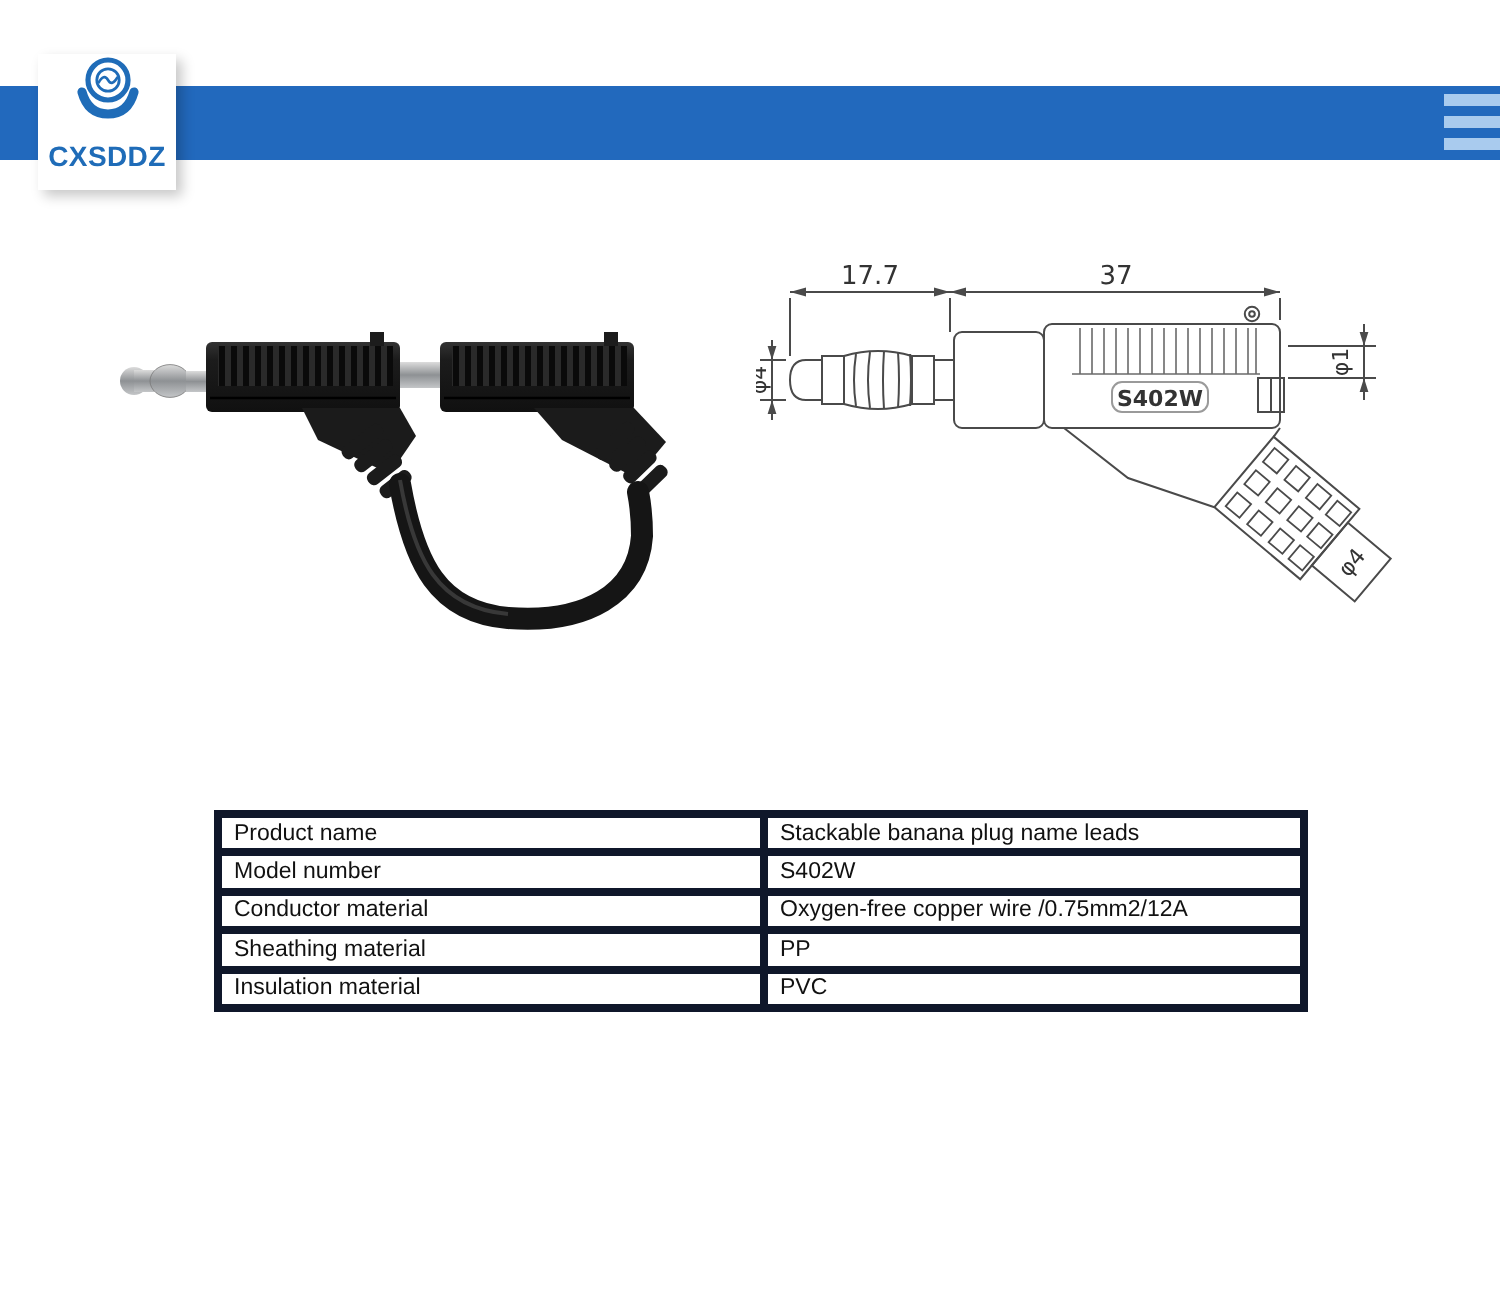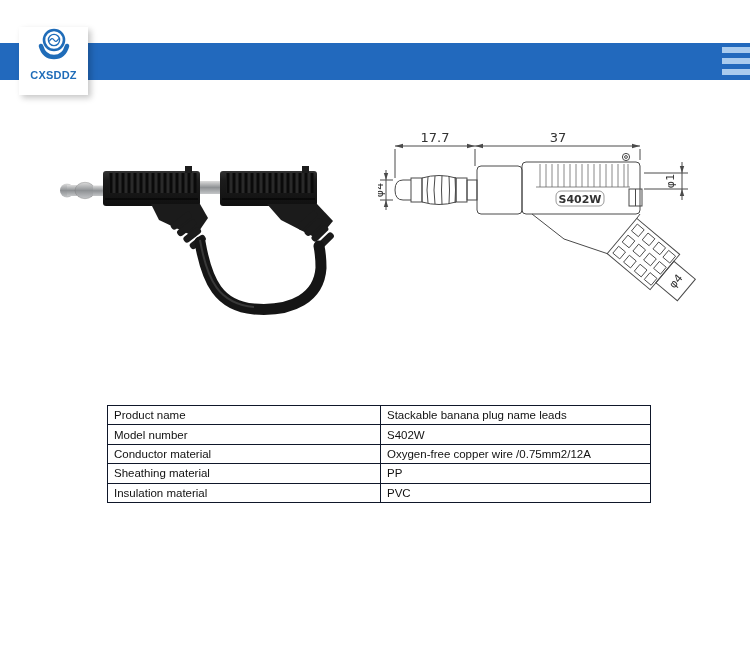--- a/index.html
+++ b/index.html
@@ -12,31 +12,31 @@
                 background:#2269BD; z-index:1; }
   .header-title { position:absolute; left:115px; top:0; height:37px; line-height:37px;
                   color:#ffffff; font-family:"Liberation Serif", serif;
                   font-weight:bold; font-size:21px; letter-spacing:0.5px; }
   .hamburger { position:absolute; right:0; top:4px; width:28px; height:29px; cursor:pointer; }
   .hamburger span { display:block; width:28px; height:6px; margin-bottom:5px; background:#A9CBEE; }
   .logo-card { position:absolute; left:19px; top:27px; width:69px; height:68px;
                background:#ffffff; z-index:2; box-shadow:3px 3px 6px rgba(0,0,0,0.22);
                text-align:center; }
   .logo-text { display:block; margin-top:2px; color:#1F6CB8; font-weight:bold;
-               font-size:11px; letter-spacing:0.2px; }
+               font-size:14px; letter-spacing:0.2px; }
 
   
   .photo-svg   { position:absolute; left:55px;  top:158px; }
   .drawing-svg { position:absolute; left:378px; top:126px; }
   .drawing-svg text { font-family:"DejaVu Sans", sans-serif; fill:#333; }
 
   
   .spec-table { position:absolute; left:107px; top:405px; width:543px;
                 border-collapse:collapse; table-layout:fixed; }
-  .spec-table td { border:1px solid #0f172a; height:19.4px; padding:0 4px 0 6px;
+  .spec-table td { border:4px solid #0f172a; height:19.4px; padding:0 4px 0 6px;
                    font-size:11.5px; color:#111; vertical-align:middle;
                    white-space:nowrap; overflow:hidden; }
   .spec-table col.c1 { width:273px; }
   .spec-table col.c2 { width:270px; }
 </style>
 </head>
 <body>
 
 <div id="stage">
 

